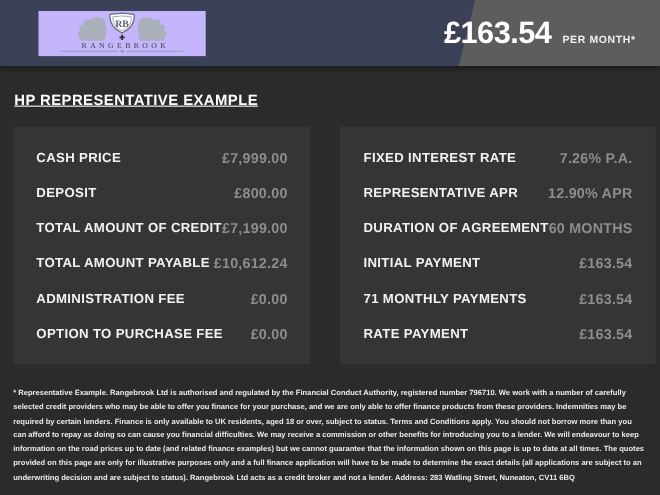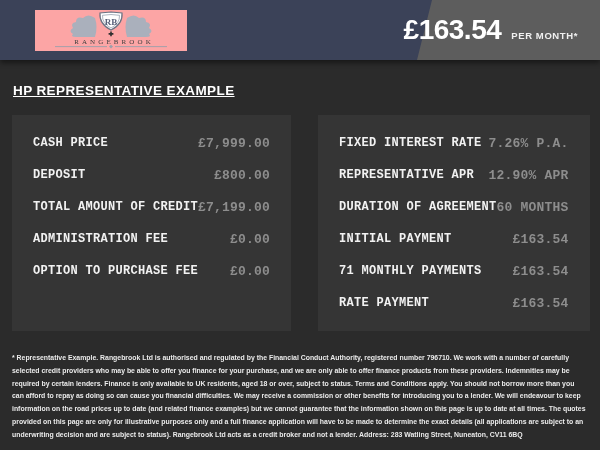--- a/index.html
+++ b/index.html
@@ -26,42 +26,42 @@
     z-index:2;
   }
   .header-accent{
     position:absolute;top:0;right:0;width:185px;height:60px;
     background:var(--header-gray);
     -webkit-clip-path:polygon(17px 0,185px 0,185px 60px,2px 60px);
     clip-path:polygon(17px 0,185px 0,185px 60px,2px 60px);
   }
   .logo-box{
     position:absolute;left:35px;top:10px;width:152px;height:41px;
-    background:#fca5a5;display:flex;align-items:flex-end;justify-content:center;
+    background:#c4b5fd;display:flex;align-items:flex-end;justify-content:center;
   }
   .logo-box svg{width:152px;height:41px;display:block;}
   .price-block{
     position:absolute;top:0;right:22px;height:60px;
     display:flex;align-items:center;z-index:3;
   }
   .price-inner{display:flex;align-items:baseline;gap:10px;}
   .price-amount{
     color:#ffffff;font-size:28px;font-weight:700;letter-spacing:-0.5px;
   }
   .price-period{
     color:#f0f0f0;font-size:9.5px;font-weight:700;letter-spacing:.6px;
   }
   
   .section-title{
     color:#ffffff;font-size:13.5px;font-weight:700;letter-spacing:.4px;
     padding:23px 13px 17px;
     text-decoration:underline;
   }
   
-  .panels{display:flex;gap:27px;padding:0 12px;font-family:Liberation Mono, monospace;}
+  .panels{display:flex;gap:27px;padding:0 12px;}
   .panel{
     flex:1;background:var(--panel-bg);
     padding:12px 21px;
   }
   .frow{height:32px;display:flex;justify-content:space-between;align-items:center;}
   .frow .lbl{
     color:var(--label-text);font-size:12px;font-weight:700;letter-spacing:.3px;
     white-space:nowrap;
   }
   .frow .val{
@@ -125,20 +125,24 @@
       </div>
       <div class="frow">
         <span class="lbl">DEPOSIT</span>
         <span class="val">£800.00</span>
       </div>
       <div class="frow">
         <span class="lbl">TOTAL AMOUNT OF CREDIT</span>
         <span class="val">£7,199.00</span>
       </div>
       <div class="frow">
+        <span class="lbl">TOTAL AMOUNT PAYABLE</span>
+        <span class="val">£10,612.24</span>
+      </div>
+      <div class="frow">
         <span class="lbl">ADMINISTRATION FEE</span>
         <span class="val">£0.00</span>
       </div>
       <div class="frow">
         <span class="lbl">OPTION TO PURCHASE FEE</span>
         <span class="val">£0.00</span>
       </div>
     </div>
 
     <div class="panel">

